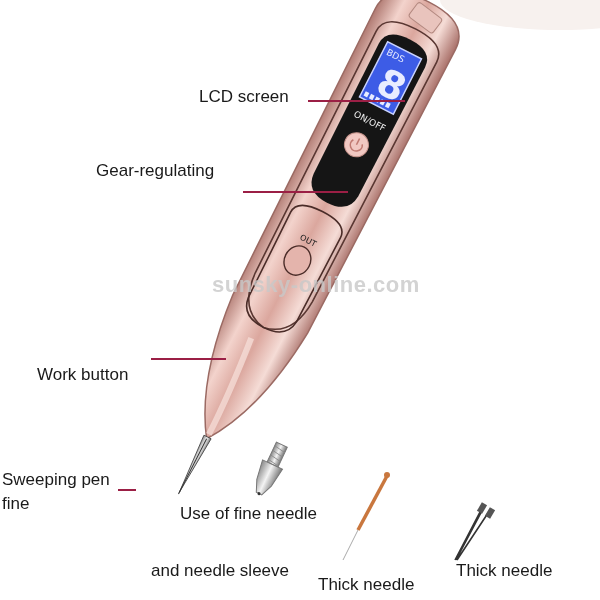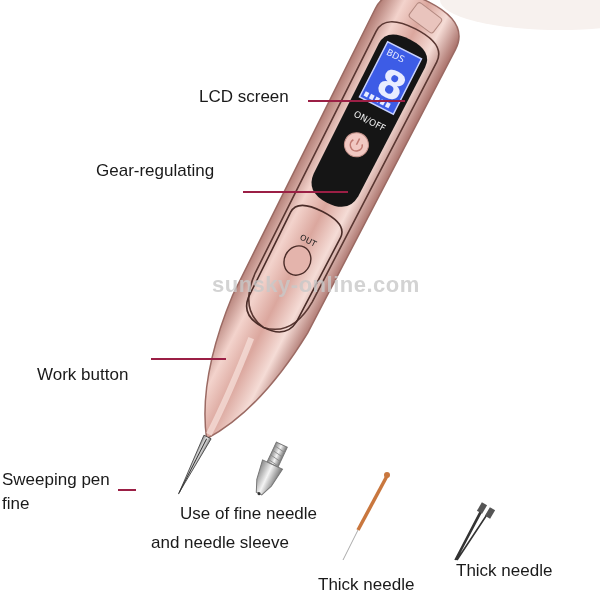--- a/index.html
+++ b/index.html
@@ -109,17 +109,17 @@
 <div class="leader" style="left:243px; top:191px; width:105px;"></div>
 
 <div class="label" style="left:37px; top:364px;">Work button</div>
 <div class="leader" style="left:151px; top:358px; width:75px;"></div>
 
 <div class="label" style="left:2px; top:469px;">Sweeping pen</div>
 <div class="label" style="left:2px; top:493px;">fine</div>
 <div class="leader" style="left:118px; top:489px; width:18px;"></div>
 
 <div class="label" style="left:151px; top:503px;margin-left:29px;">Use of fine needle</div>
-<div class="label" style="left:151px; top:532px;text-align:center;">and needle sleeve</div>
+<div class="label" style="left:151px; top:560px;text-align:center;">and needle sleeve</div>
 
 <div class="label" style="left:318px; top:574px;">Thick needle</div>
 
 <div class="label" style="left:456px; top:560px;">Thick needle</div>
 
 </body></html>

